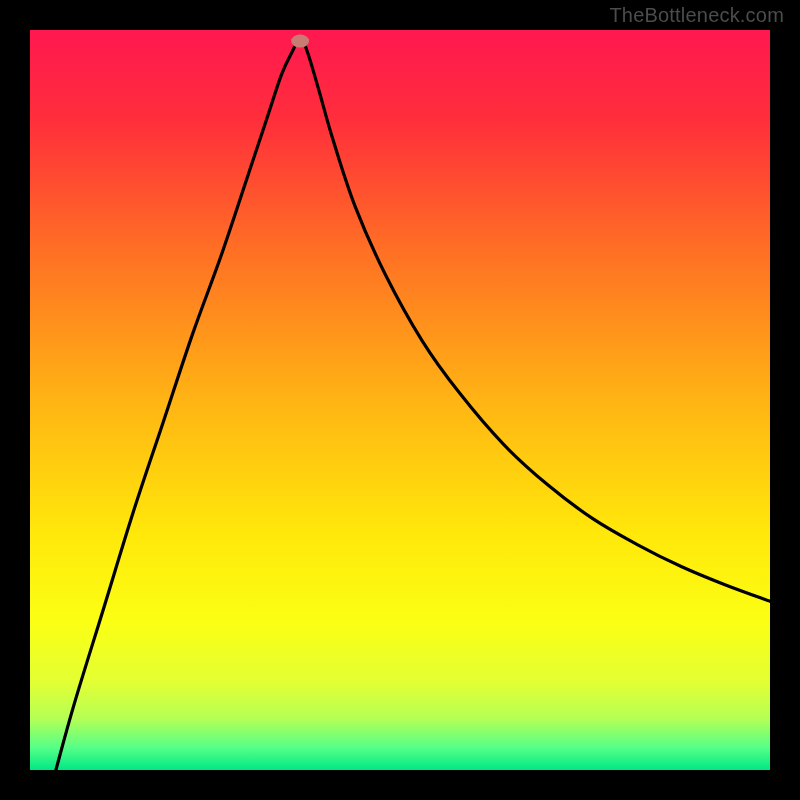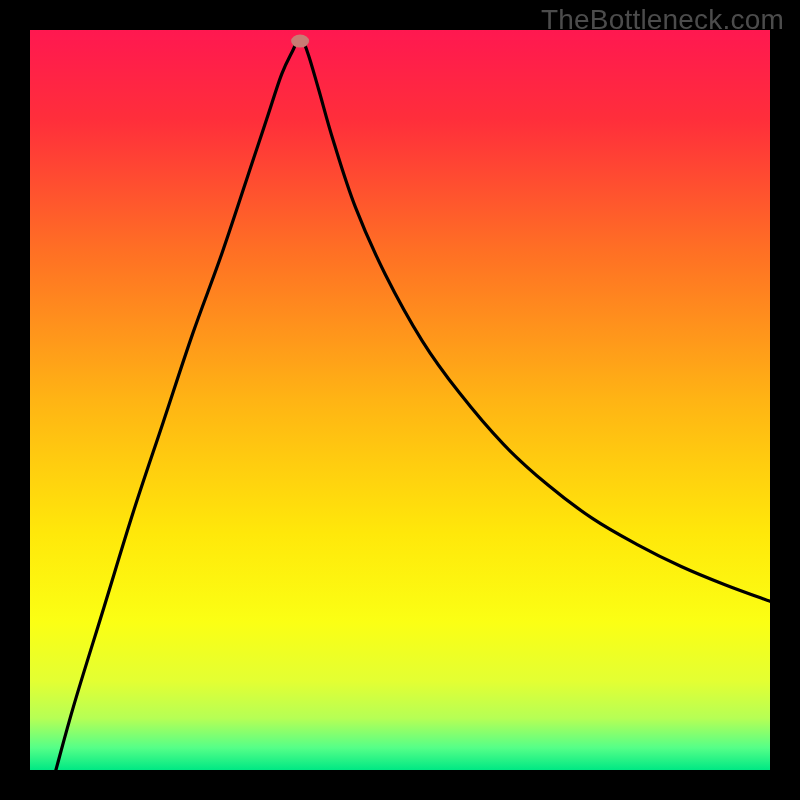--- a/index.html
+++ b/index.html
@@ -15,21 +15,21 @@
     position: relative;
     width: 800px;
     height: 800px;
     background: #000;
   }
   .watermark {
     position: absolute;
     top: 4px;
     right: 16px;
     color: #4c4c4c;
-    font-size: 28px;
+    font-size: 20px;
     font-weight: 500;
     letter-spacing: 0.2px;
     user-select: none;
   }
   svg {
     position: absolute;
     top: 0;
     left: 0;
   }
 </style>

